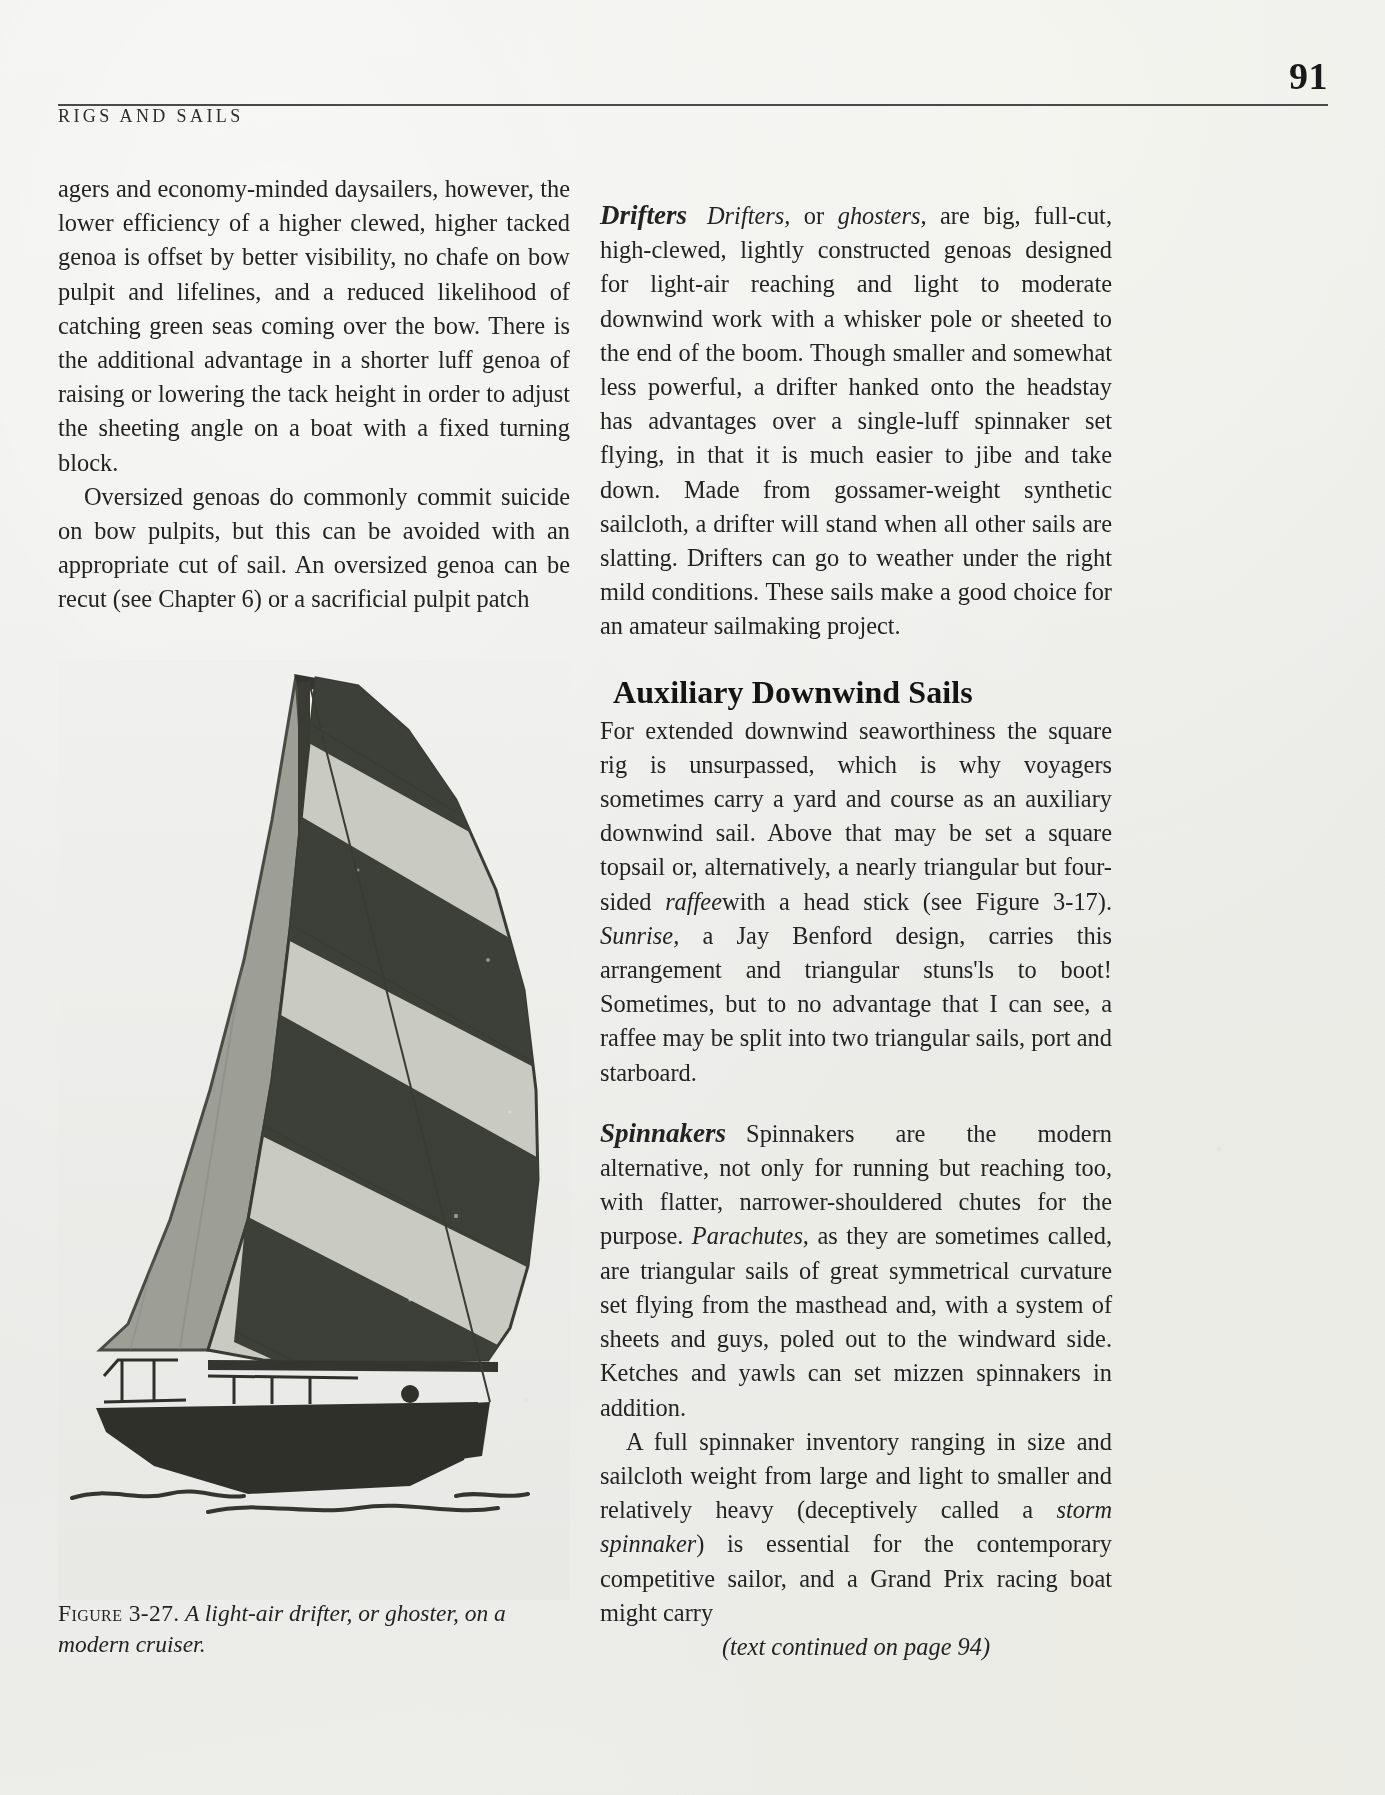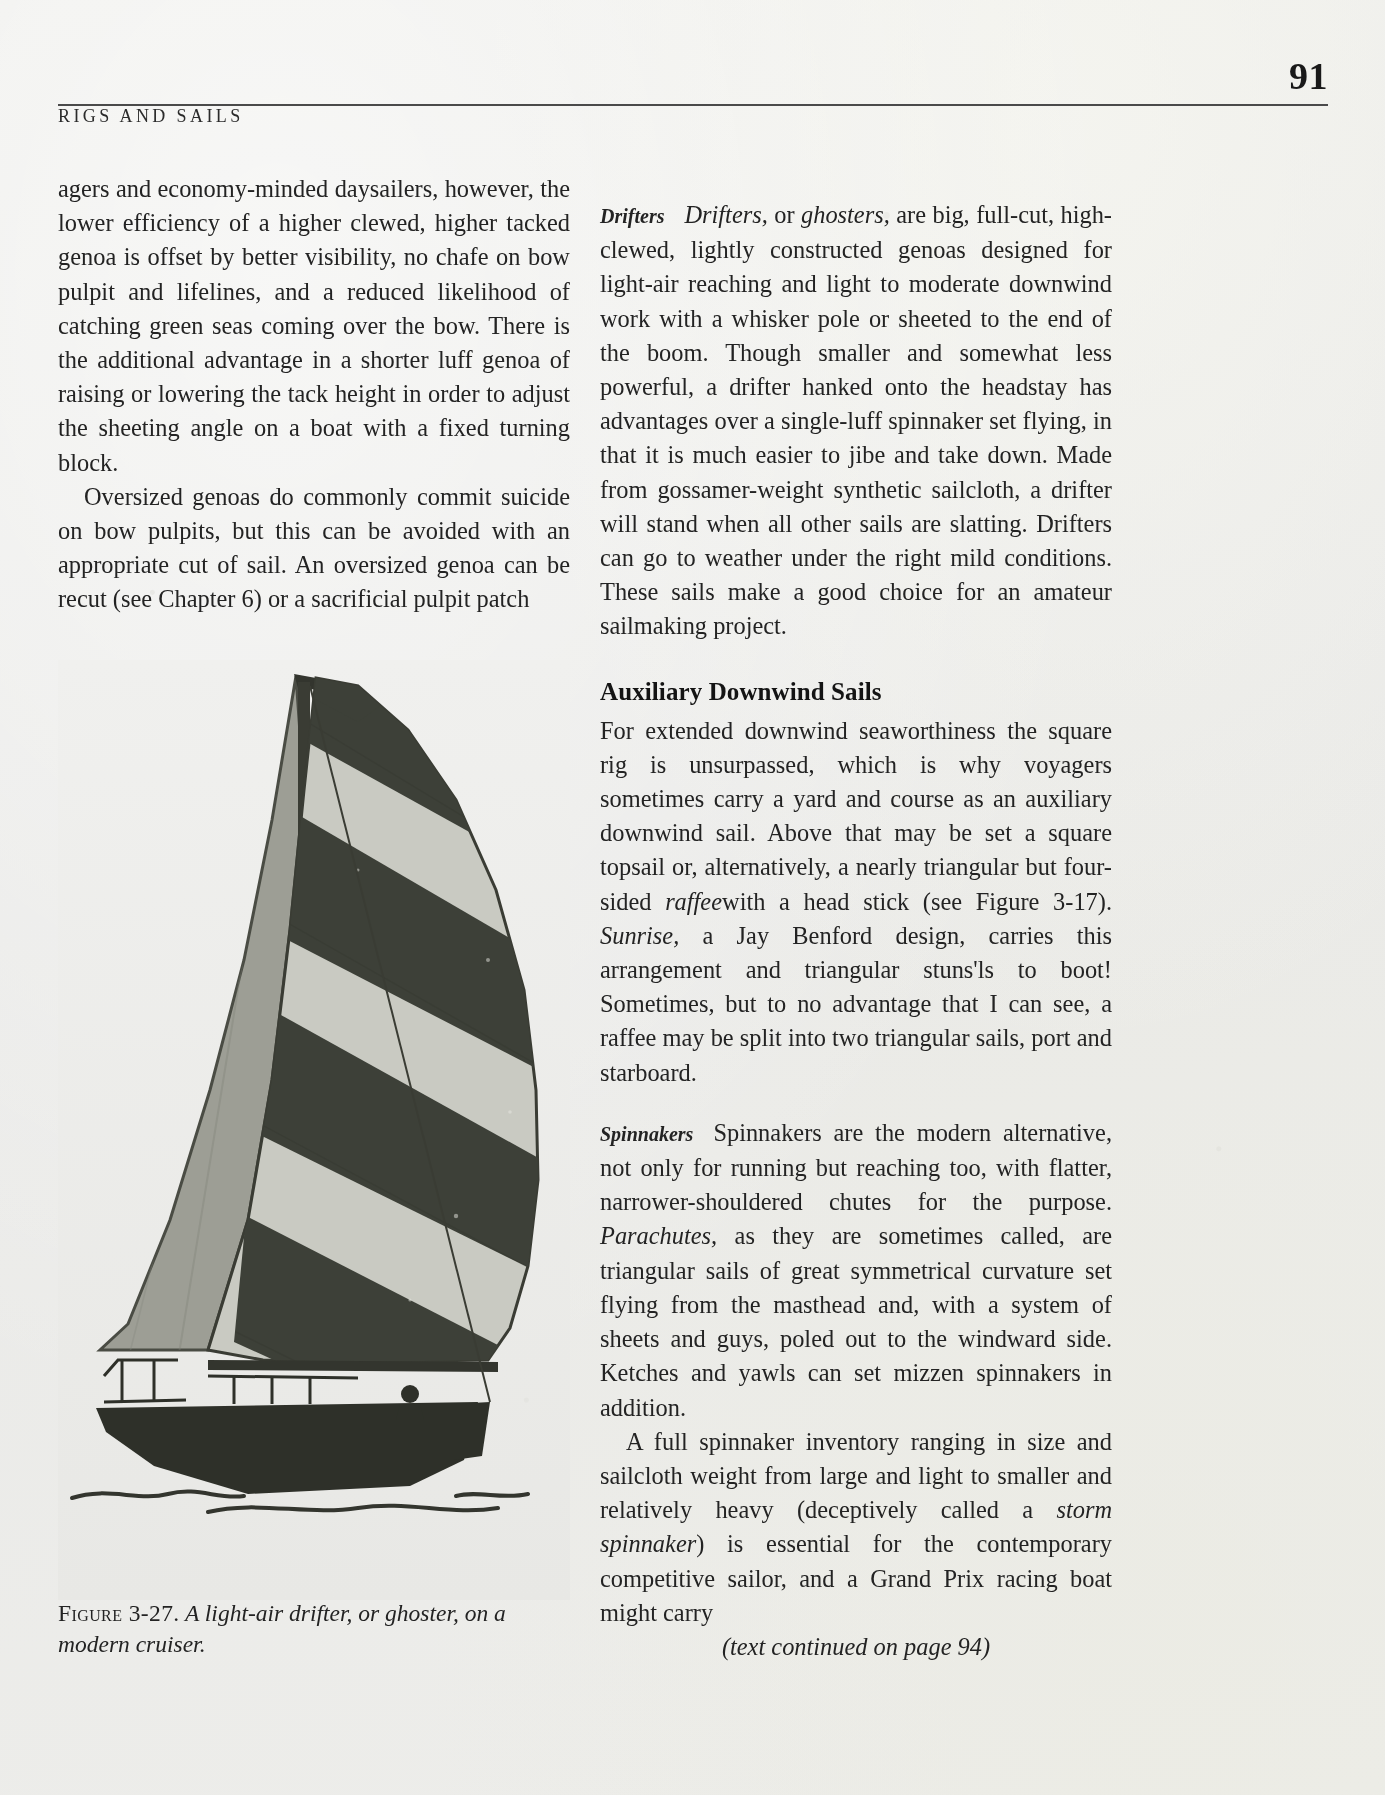--- a/index.html
+++ b/index.html
@@ -85,31 +85,31 @@
   .col p.indent {
     text-indent: 26px;
   }
   .col p.space-before {
     margin-top: 26px;
   }
 
   .runin {
     font-weight: bold;
     font-style: italic;
-    font-size: 20px;
+    font-size: 27px;
   }
   .runin-gap { display: inline-block; width: 20px; }
 
   i, .it { font-style: italic; }
 
   .section-head {
-    font-size: 25px;
+    font-size: 32px;
     font-weight: bold;
     line-height: 40px;
-    margin: 28px 0 2px 0;
+    margin: 28px 0 2px 13px;
     letter-spacing: 0.1px;
     color: #141414;
   }
   .contd {
     text-align: center;
     font-style: italic;
     margin-top: 0;
   }
 
   

